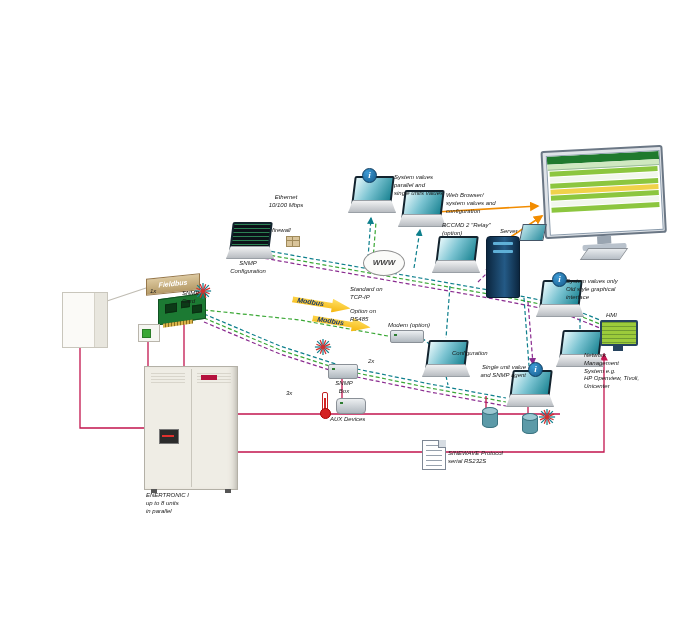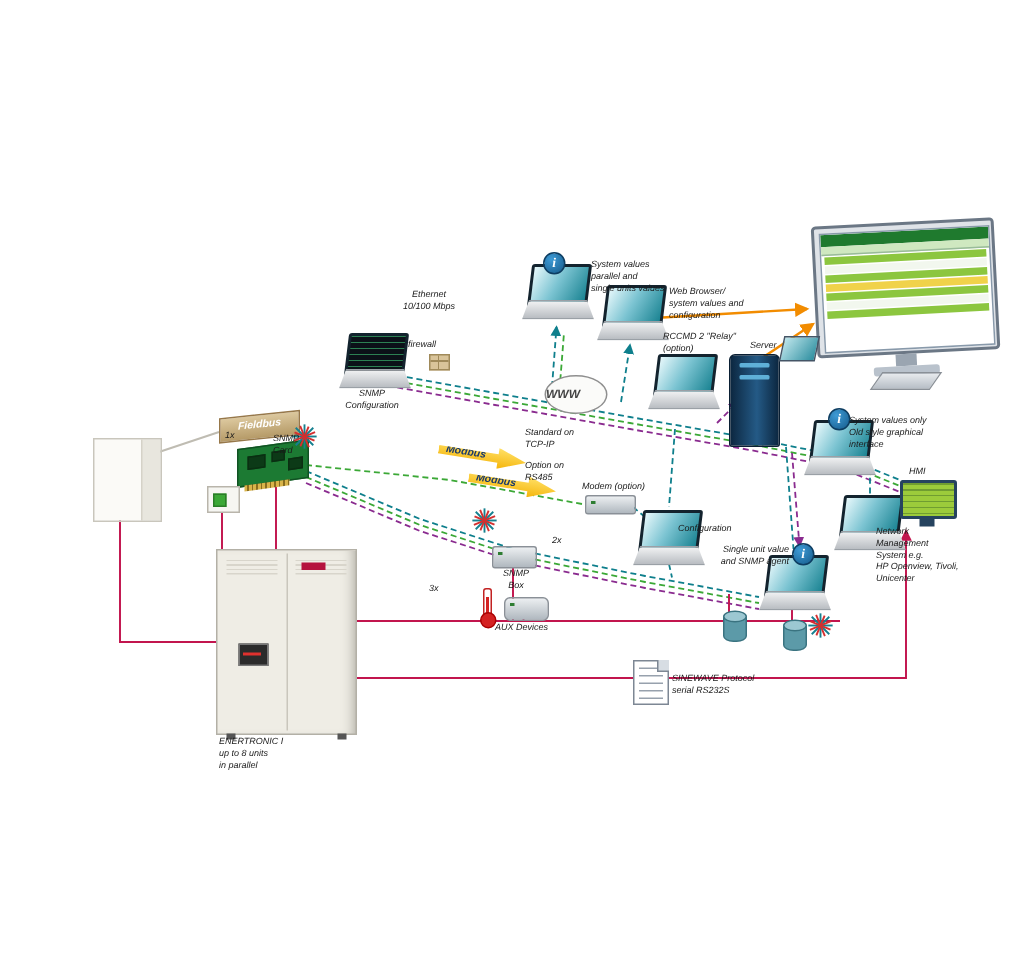--- a/index.html
+++ b/index.html
@@ -70,21 +70,21 @@
   .minicab .seam{position:absolute;left:70%;top:0;bottom:0;width:1px;background:#d5d2c8;}
 
   .cab{position:absolute;left:144px;top:366px;width:92px;height:122px;background:#EFEDE5;border:1px solid #b3b0a6;box-shadow:inset -7px 0 9px -7px #9b988e;z-index:4;}
   .cab .seam{position:absolute;left:50%;top:2px;bottom:2px;width:1px;background:#c9c6bc;}
   .cab .vent{position:absolute;top:6px;width:34px;height:10px;background:repeating-linear-gradient(180deg,#d8d5cb 0 1px,transparent 1px 3px);}
   .cab .logo{position:absolute;left:56px;top:8px;width:16px;height:5px;background:#B5123E;}
   .cab .disp{position:absolute;left:14px;top:62px;width:18px;height:13px;background:#2b2b2b;border:1px solid #777;}
   .cab .disp b{position:absolute;left:2px;top:5px;width:12px;height:2px;background:#e0312e;}
   .cab .foot{position:absolute;bottom:-4px;width:6px;height:4px;background:#555;}
 
-  .cloud{position:absolute;left:363px;top:250px;width:40px;height:24px;background:#fbfbf9;border:1.5px solid #8f8f8f;border-radius:50%;z-index:5;text-align:left;font:bold italic 8px/24px "Liberation Sans",sans-serif;color:#444;}
+  .cloud{position:absolute;left:363px;top:250px;width:40px;height:24px;background:#fbfbf9;border:1.5px solid #8f8f8f;border-radius:50%;z-index:5;text-align:center;font:bold italic 8px/24px "Liberation Sans",sans-serif;color:#444;}
   .info{position:absolute;width:13px;height:13px;border-radius:50%;background:radial-gradient(circle at 35% 30%,#3e9bd6,#155a8a);border:1px solid #0d3d61;color:#fff;font:italic bold 9px/13px "Liberation Serif",serif;text-align:center;z-index:6;}
   .burst{position:absolute;width:18px;height:18px;z-index:6;}
   .modbus{position:absolute;width:54px;height:14px;background:linear-gradient(#ffe066,#f5b50a);clip-path:polygon(0 30%,68% 30%,68% 0,100% 50%,68% 100%,68% 70%,0 70%);transform:rotate(9deg);z-index:5;font:italic bold 7px/14px "Liberation Sans",sans-serif;color:#1a3a6b;padding-left:5px;}
 </style>
 </head>
 <body>
 
 <div id="stage">
 
   <svg id="wires" width="681" height="640" viewBox="0 0 681 640">

